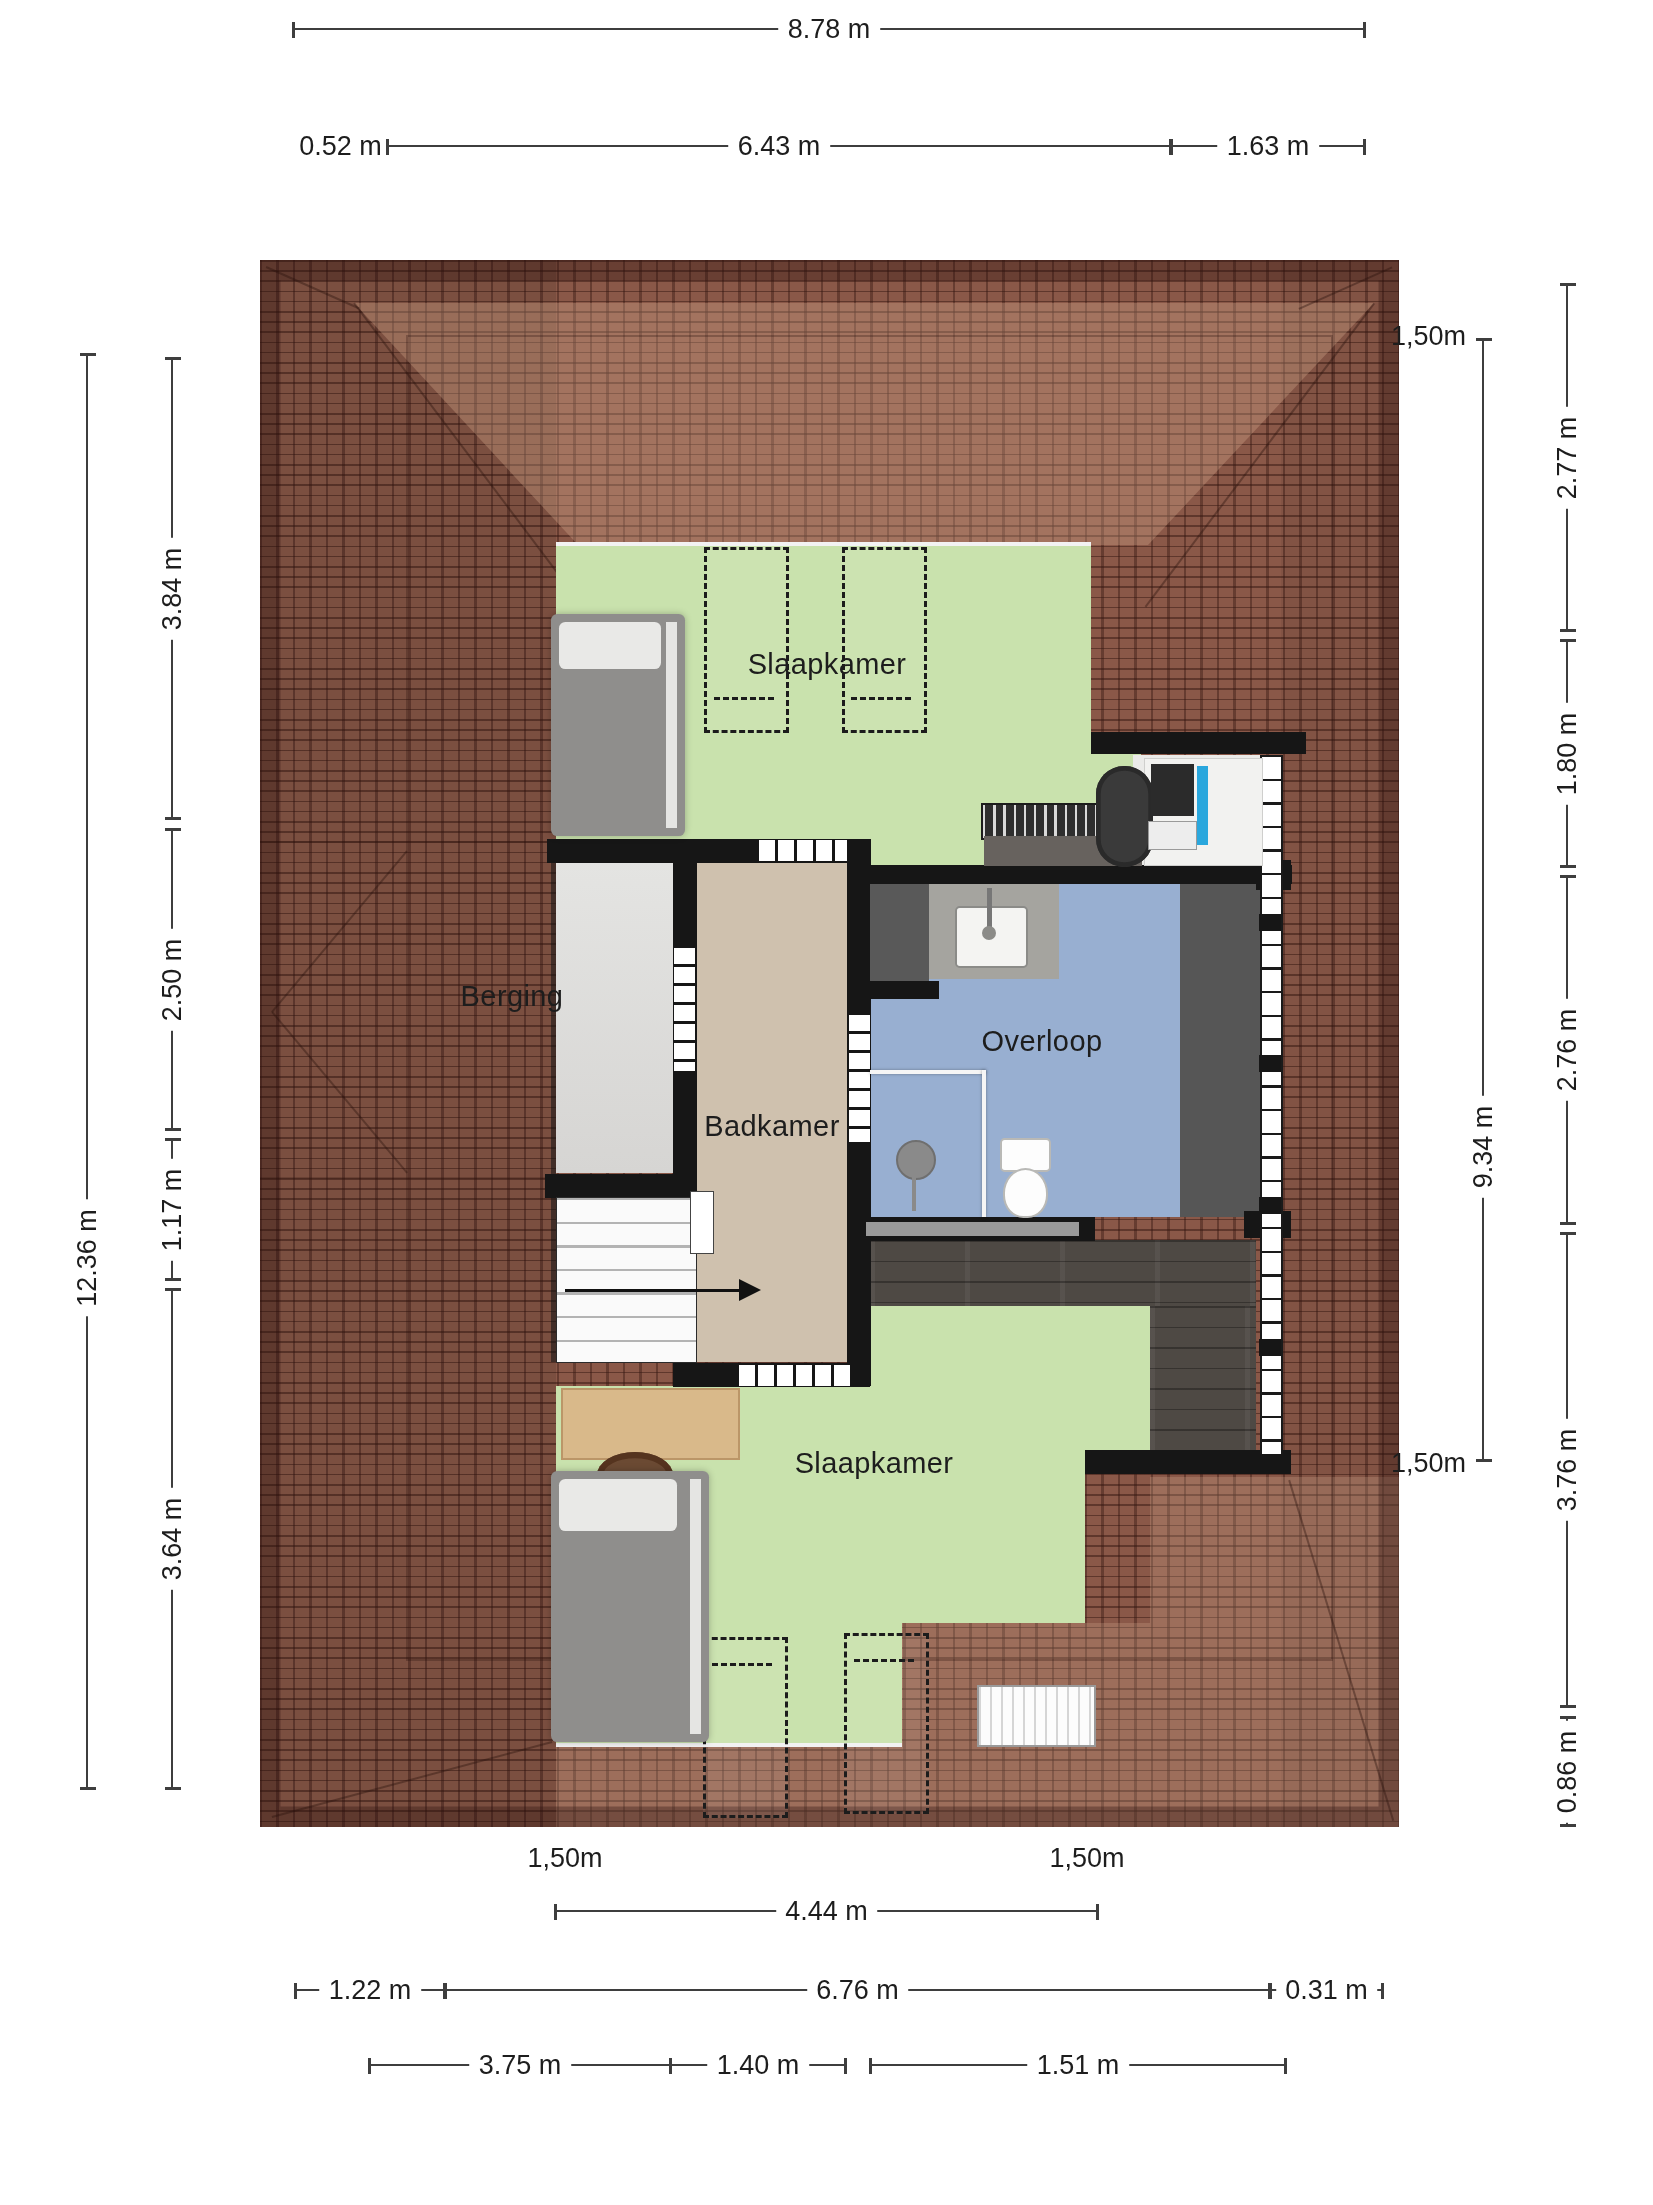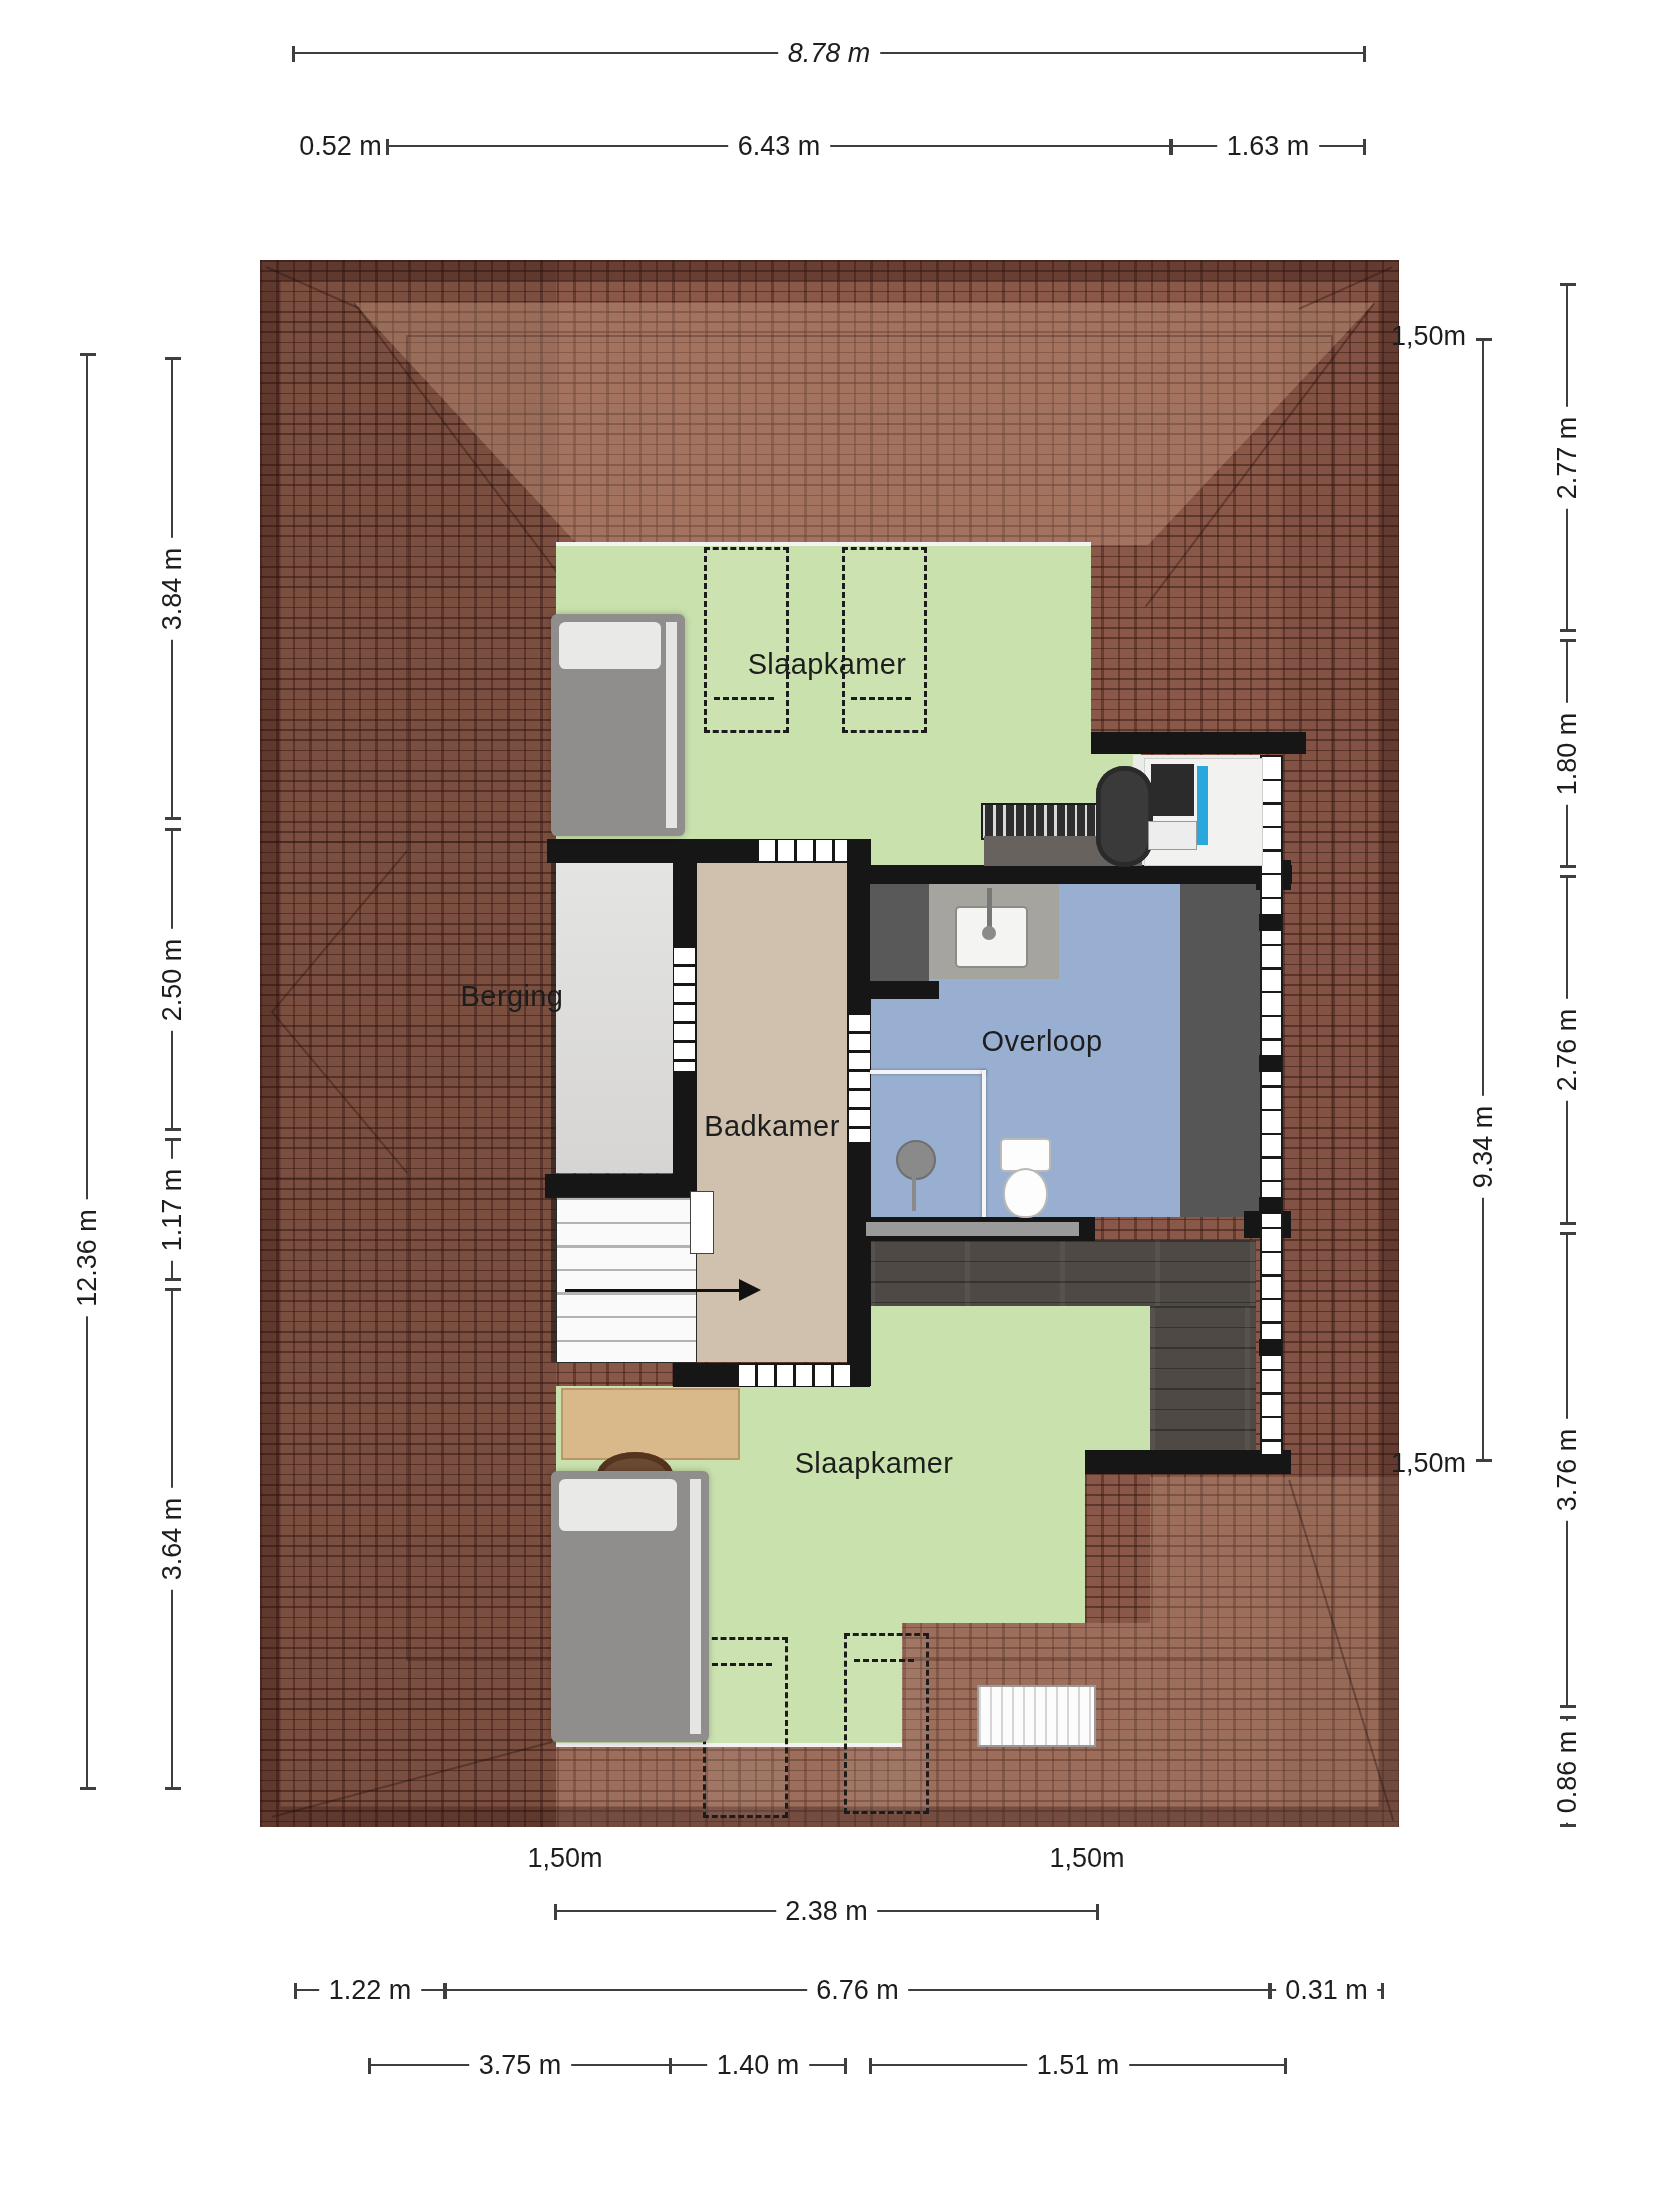--- a/index.html
+++ b/index.html
@@ -194,21 +194,21 @@
   <div class="abs pillow" style="left:559px;top:1479px;width:118px;height:52px;"></div>
   <div class="abs fold" style="left:690px;top:1479px;width:11px;height:255px;"></div>
   <div class="abs radiator-white" style="left:977px;top:1685px;width:115px;height:58px;"></div>
 
   <div class="room-label" style="left:827px;top:664px;">Slaapkamer</div>
   <div class="room-label" style="left:512px;top:996px;">Berging</div>
   <div class="room-label" style="left:772px;top:1126px;">Badkamer</div>
   <div class="room-label" style="left:1042px;top:1041px;">Overloop</div>
   <div class="room-label" style="left:874px;top:1463px;">Slaapkamer</div>
 
-  <div class="dimh" style="left:293px;top:52px;width:1072px;font-style:italic;">
+  <div class="dimh" style="left:293px;top:28px;width:1072px;">
     <span class="dlbl">8.78 m</span>
     </div>
   <div class="dimh" style="left:293px;top:145px;width:95px;">
     <span class="dlbl">0.52 m</span>
     </div>
   <div class="dimh" style="left:387px;top:145px;width:784px;">
     <span class="dlbl">6.43 m</span>
     </div>
   <div class="dimh" style="left:1171px;top:145px;width:194px;">
     <span class="dlbl">1.63 m</span>
@@ -247,21 +247,21 @@
   <div class="dimv" style="left:1566px;top:1233px;height:474px;">
     <span class="vlbl">3.76 m</span>
     </div>
   <div class="dimv" style="left:1566px;top:1717px;height:109px;">
     <span class="vlbl">0.86 m</span>
     </div>
 
   <div class="mark" style="left:502px;top:1843px;width:126px;text-align:center;">1,50m</div>
   <div class="mark" style="left:1024px;top:1843px;width:126px;text-align:center;">1,50m</div>
   <div class="dimh" style="left:555px;top:1910px;width:543px;">
-    <span class="dlbl">2.38 m</span>
+    <span class="dlbl">4.44 m</span>
     </div>
   <div class="dimh" style="left:295px;top:1989px;width:150px;">
     <span class="dlbl">1.22 m</span>
     </div>
   <div class="dimh" style="left:445px;top:1989px;width:825px;">
     <span class="dlbl">6.76 m</span>
     </div>
   <div class="dimh" style="left:1270px;top:1989px;width:113px;">
     <span class="dlbl">0.31 m</span>
     </div>

